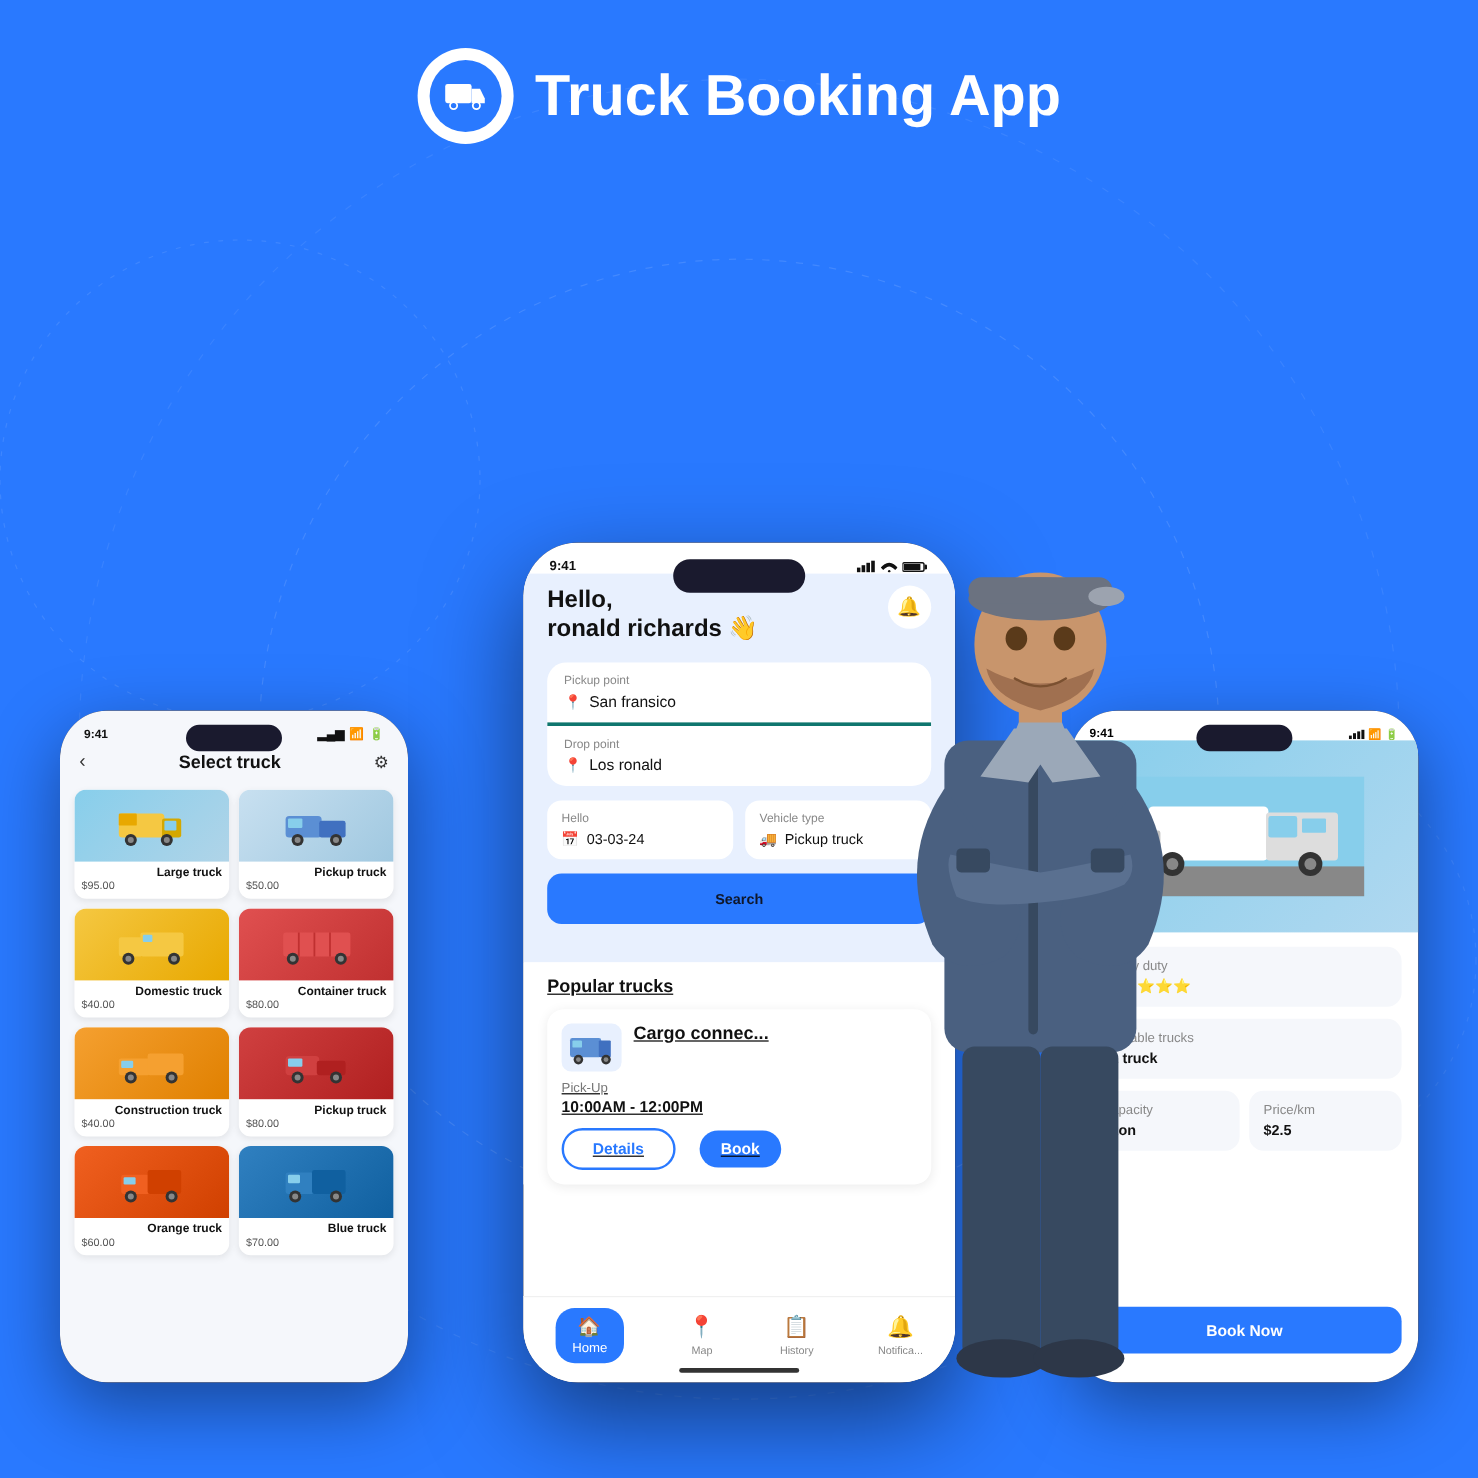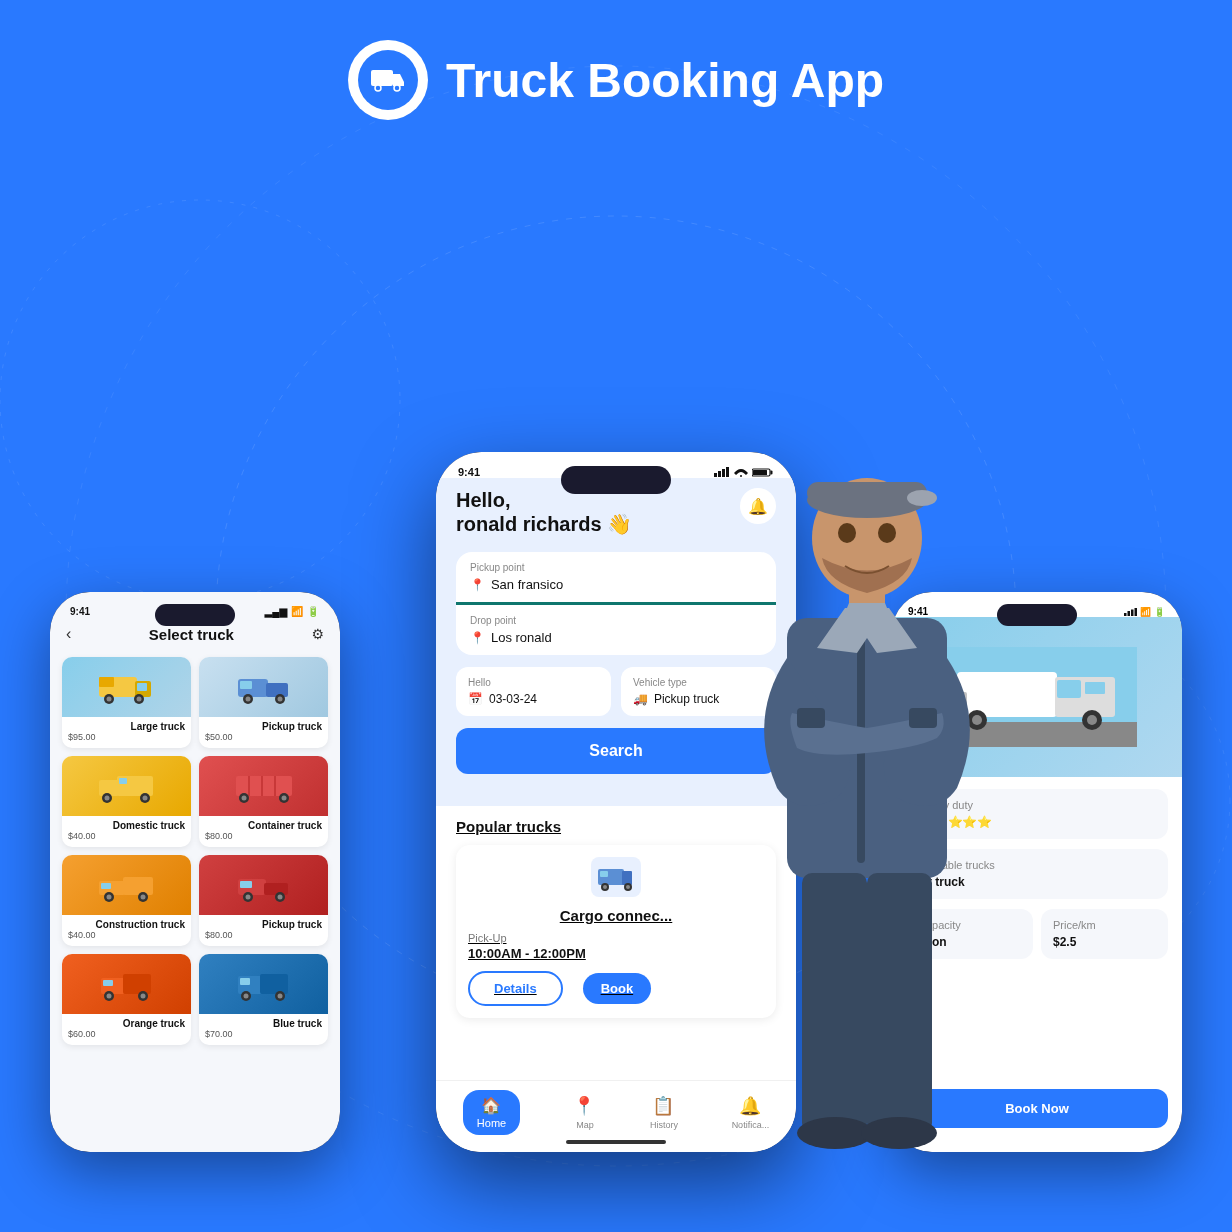--- a/index.html
+++ b/index.html
@@ -271,49 +271,47 @@
     .form-half {
       flex: 1;
       background: white;
       border-radius: 12px;
       padding: 10px 12px;
     }
 
     .search-btn {
       width: 100%;
       background: #2979FF;
-      color: #ffffff;
+      color: #0f172a;
       border: none;
       border-radius: 12px;
       padding: 14px;
-      font-size: 16px;
+      font-size: 12px;
       font-weight: 600;
       cursor: pointer;
       margin-bottom: 16px;
     }
     .popular-title {
       font-size: 15px;
       font-weight: 700;
       color: #111;
       padding: 12px 0 10px;
     }
 
     .truck-popular-card {
       background: white;
       border-radius: 14px;
       padding: 12px;
       box-shadow: 0 2px 10px rgba(0,0,0,0.08);
       margin: 0 0 0;
     }
     .truck-popular-header {
       display: flex;
-      align-items: center;
       gap: 10px;
       margin-bottom: 8px;
-      flex-direction: column;
     }
     .truck-popular-img {
       width: 50px;
       height: 40px;
       background: #e8f0fe;
       border-radius: 8px;
       display: flex;
       align-items: center;
       justify-content: center;
       font-size: 22px;

